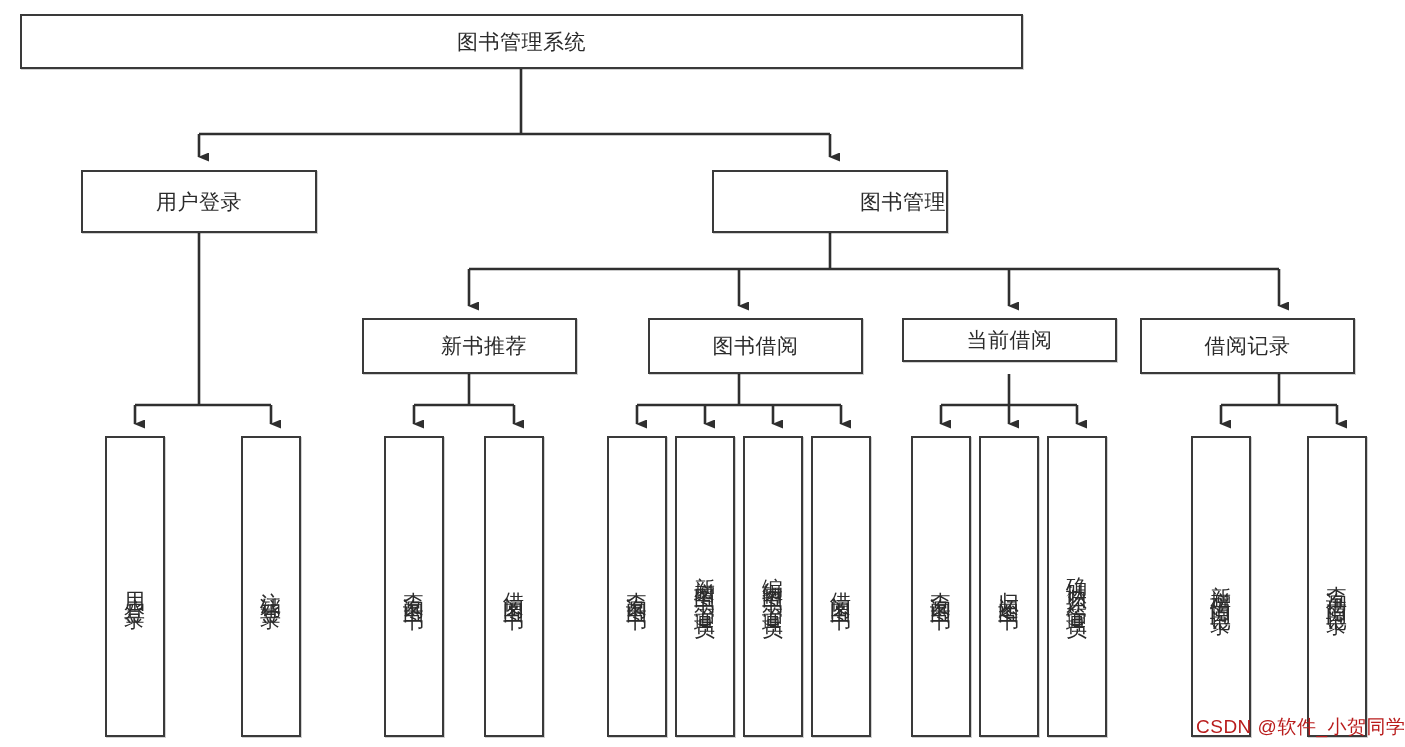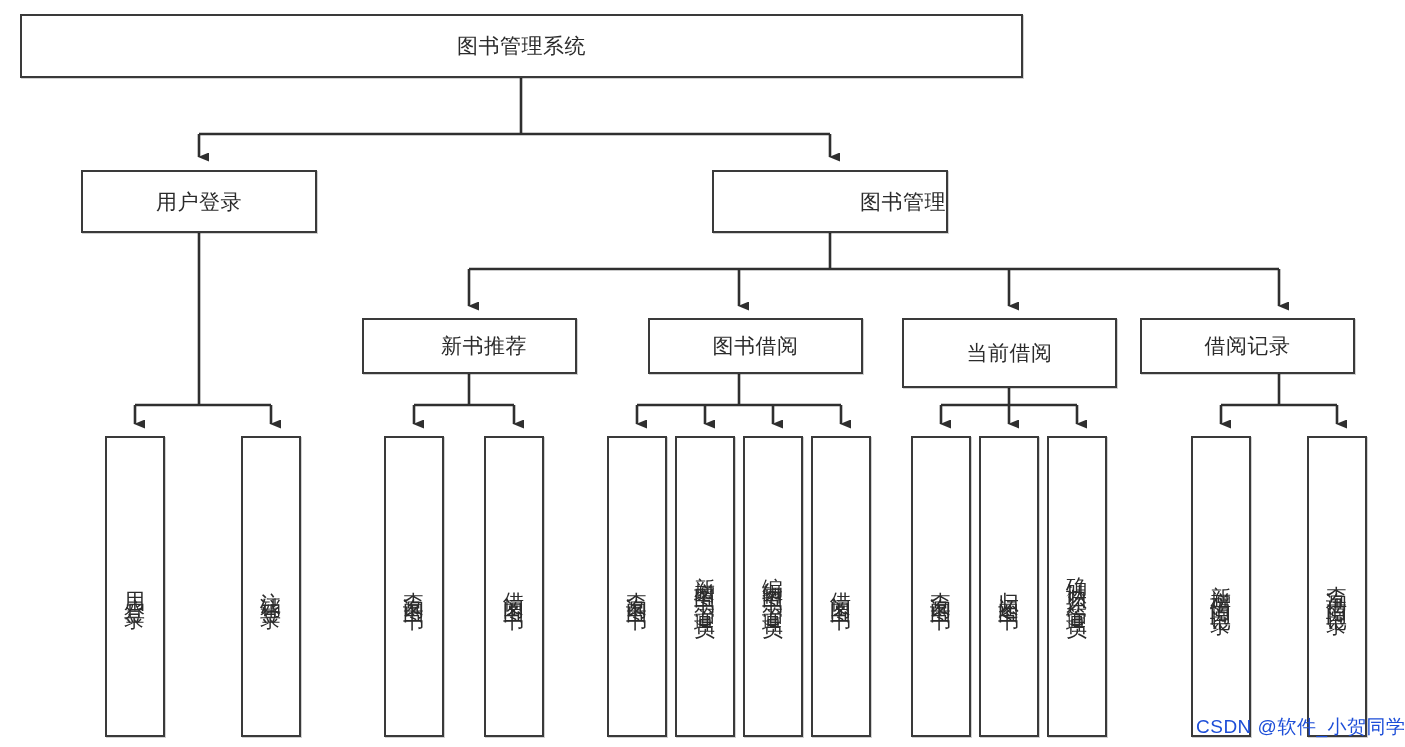--- a/index.html
+++ b/index.html
@@ -51,21 +51,21 @@
   .node-box.leaf .node-label {
     writing-mode: vertical-rl;
     text-orientation: upright;
     white-space: nowrap;
     letter-spacing: 6px;
     font-size: 21px;
     line-height: 1;
   }
   .watermark {
     position: absolute;
-    color: #1d4ed8;
+    color: #b91c1c;
     font-size: 19px;
     letter-spacing: 0.5px;
     white-space: nowrap;
     font-family: "Liberation Sans", "DejaVu Sans", sans-serif;
   }
 </style>
 </head>
 <body>
 
 <div id="diagram-root">
@@ -125,41 +125,41 @@
     </g>
 
     <g stroke="#2f2f2f" stroke-width="2.6" fill="none">
       <path d="M 1279,374 L 1279,405"></path>
       <path d="M 1221,405 L 1337,405"></path>
       <path d="M 1221,405 L 1221,424" marker-end="url(#arrowhead)"></path>
       <path d="M 1337,405 L 1337,424" marker-end="url(#arrowhead)"></path>
     </g>
   </svg>
 
-  <div class="node-box" style="left:20px; top:14px; width:1003px; height:64px;">
+  <div class="node-box" style="left:20px; top:14px; width:1003px; height:55px;">
     <span class="node-label">图书管理系统</span>
   </div>
 
   <div class="node-box" style="left:81px; top:170px; width:236px; height:63px;">
     <span class="node-label">用户登录</span>
   </div>
 
   <div class="node-box" style="left:712px; top:170px; width:236px; height:63px;justify-content:flex-end;">
     <span class="node-label">图书管理</span>
   </div>
 
   <div class="node-box" style="left:362px; top:318px; width:215px; height:56px;padding-left:29px;">
     <span class="node-label">新书推荐</span>
   </div>
 
   <div class="node-box" style="left:632px; top:318px; width:215px; height:56px;margin-left:16px;">
     <span class="node-label">图书借阅</span>
   </div>
 
-  <div class="node-box" style="left:902px; top:318px; width:215px; height:70px;">
+  <div class="node-box" style="left:902px; top:318px; width:215px; height:44px;">
     <span class="node-label">当前借阅</span>
   </div>
 
   <div class="node-box" style="left:1140px; top:318px; width:215px; height:56px;">
     <span class="node-label">借阅记录</span>
   </div>
 
   <div class="node-box leaf" style="left:105px; top:436px; width:60px; height:301px;">
     <span class="node-label">用户登录</span>
   </div>

